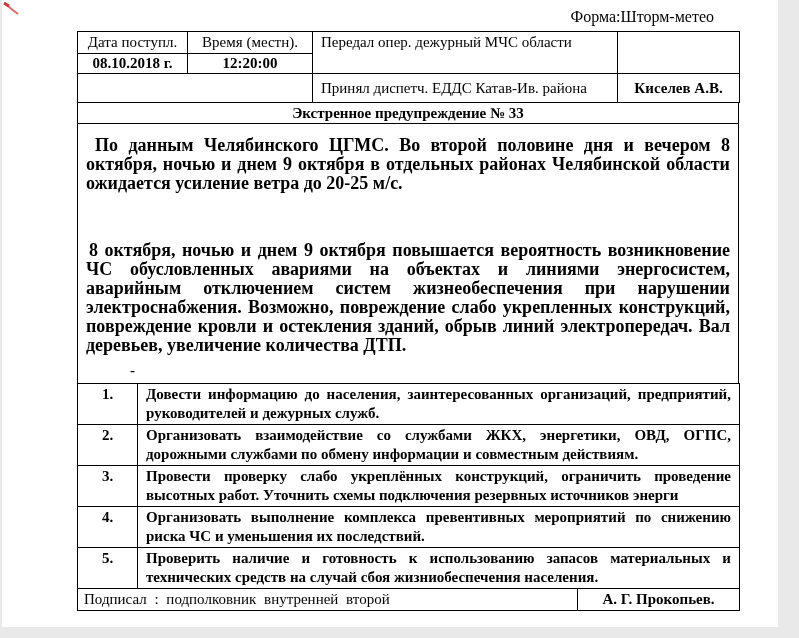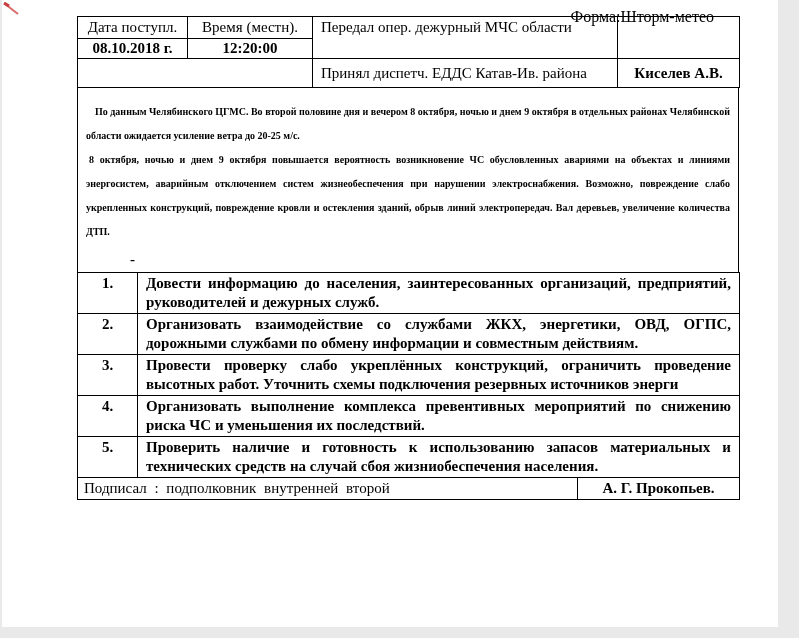--- a/index.html
+++ b/index.html
@@ -17,21 +17,21 @@
   }
   .corner-mark{
     position:absolute;left:1px;top:1px;
   }
   .form-label{
     position:absolute;top:8px;right:64px;
     font-size:16px;
     white-space:nowrap;
   }
   .doc{
-    position:absolute;left:75px;top:16px;width:662px;
+    position:absolute;left:75px;top:31px;width:662px;
   }
   table{
     border-collapse:collapse;
     width:662px;
     table-layout:fixed;
   }
   table + table{margin-top:-1px;}
   td{
     border:1px solid #000;
     font-size:15px;
@@ -46,26 +46,26 @@
   .h-row3 td{height:28px;}
   .transmitted-cell{vertical-align:top;padding-top:2px;}
   .title-cell{height:20px;font-weight:700;text-align:center;}
   .body-cell{
     padding:12px 8px 3px 8px;
     vertical-align:top;
   }
   .body-cell p{
     margin:0;
     font-weight:700;
-    font-size:10px;
-    line-height:24px;
+    font-size:18px;
+    line-height:19px;
     text-align:justify;
   }
   .body-cell p.p1{text-indent:9px;}
-  .body-cell p.p2{text-indent:3px;}
+  .body-cell p.p2{text-indent:3px;margin-top:48px;}
   .dash-line{
     margin:7px 0 2px 44px;
     font-weight:700;
     font-size:15px;
     line-height:16px;
   }
   .reco-head-cell{height:17px;font-weight:700;text-align:center;font-size:15px;}
   .num-cell{
     font-weight:700;text-align:center;vertical-align:top;
     padding-top:1px;font-size:15px;line-height:18px;
@@ -114,20 +114,27 @@
         <td class="c b">12:20:00</td>
       </tr>
       <tr class="h-row3">
         <td colspan="2"></td>
         <td class="pl">Принял диспетч. ЕДДС Катав-Ив. района</td>
         <td class="c b">Киселев А.В.</td>
       </tr>
     </tbody>
       </table>
 
+    <table>
+      <tbody>
+          <tr>
+        <td class="title-cell">Экстренное предупреждение № 33</td>
+      </tr>
+    </tbody>
+      </table>
 
     <table>
       <tbody>
           <tr>
         <td class="body-cell">
           <p class="p1">По данным Челябинского ЦГМС. Во второй половине дня и вечером 8 октября, ночью и днем 9 октября в отдельных районах Челябинской области ожидается усиление ветра до 20-25 м/с.</p>
           <p class="p2">8 октября, ночью и днем 9 октября повышается вероятность возникновение ЧС обусловленных авариями на объектах и линиями энергосистем, аварийным отключением систем жизнеобеспечения при нарушении электроснабжения. Возможно, повреждение слабо укрепленных конструкций, повреждение кровли и остекления зданий, обрыв линий электропередач. Вал деревьев, увеличение количества ДТП.</p>
           <div class="dash-line">-</div>
         </td>
       </tr>

